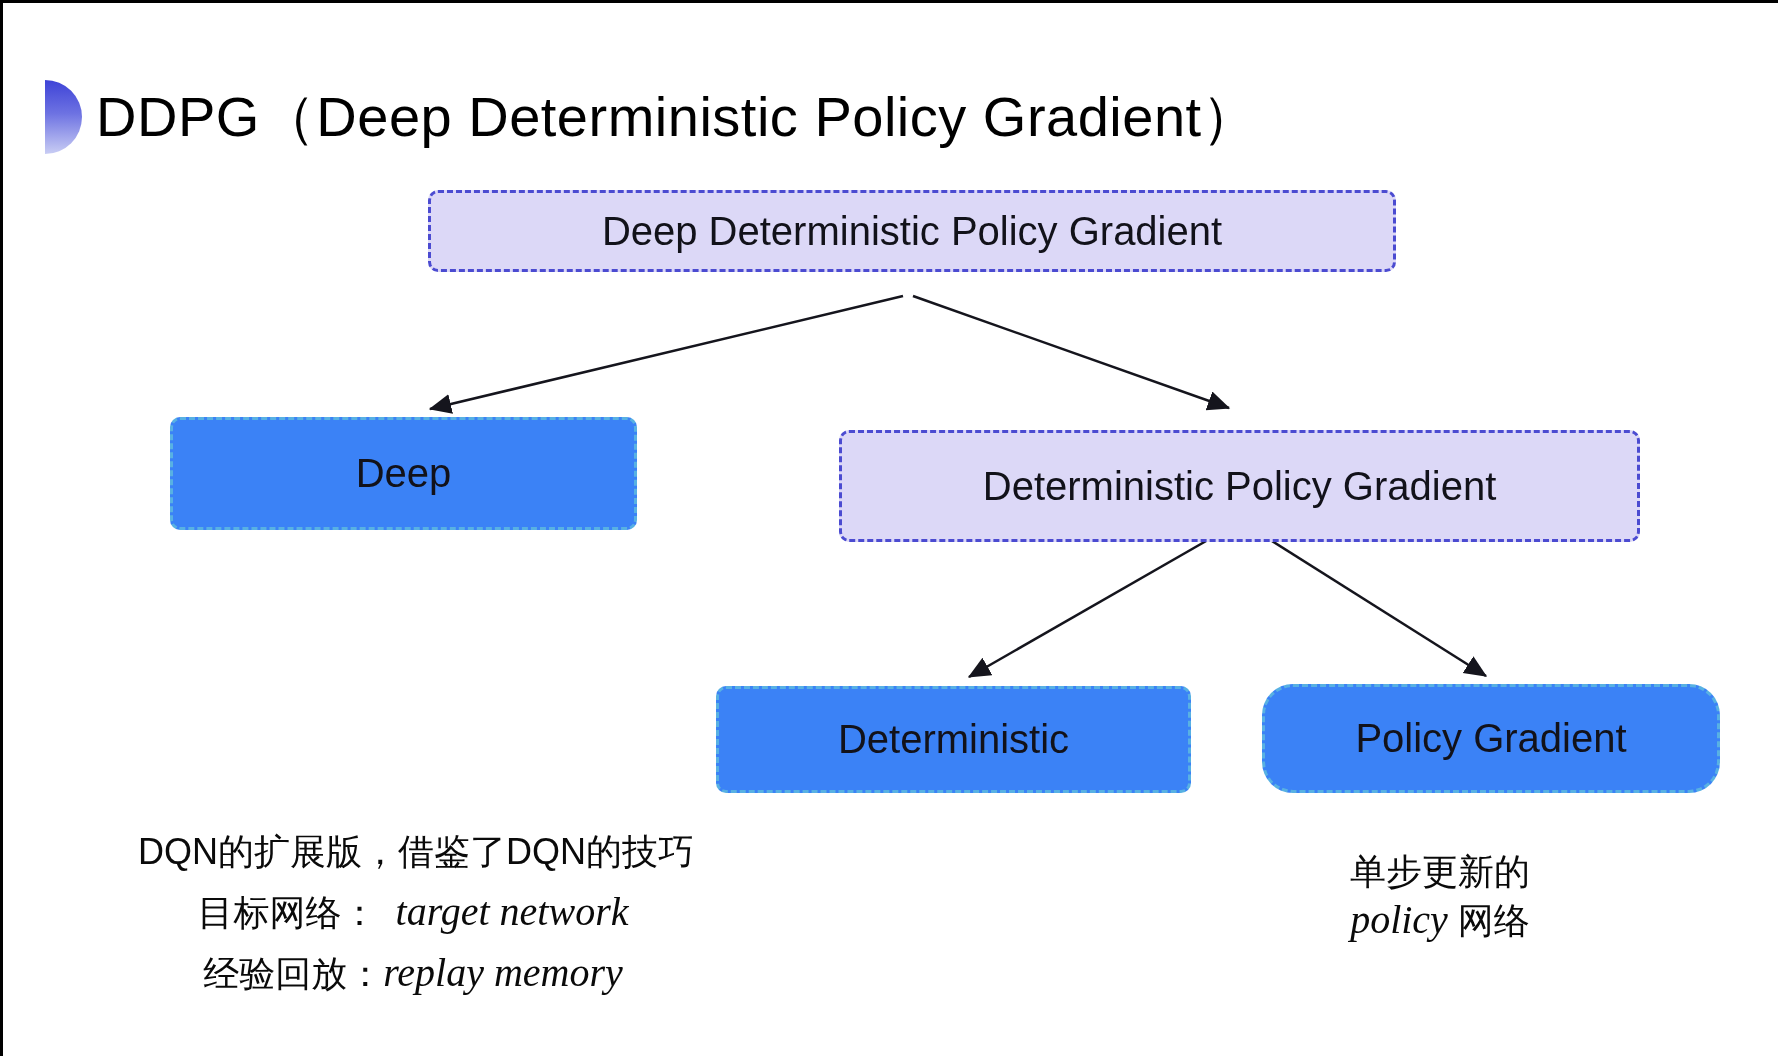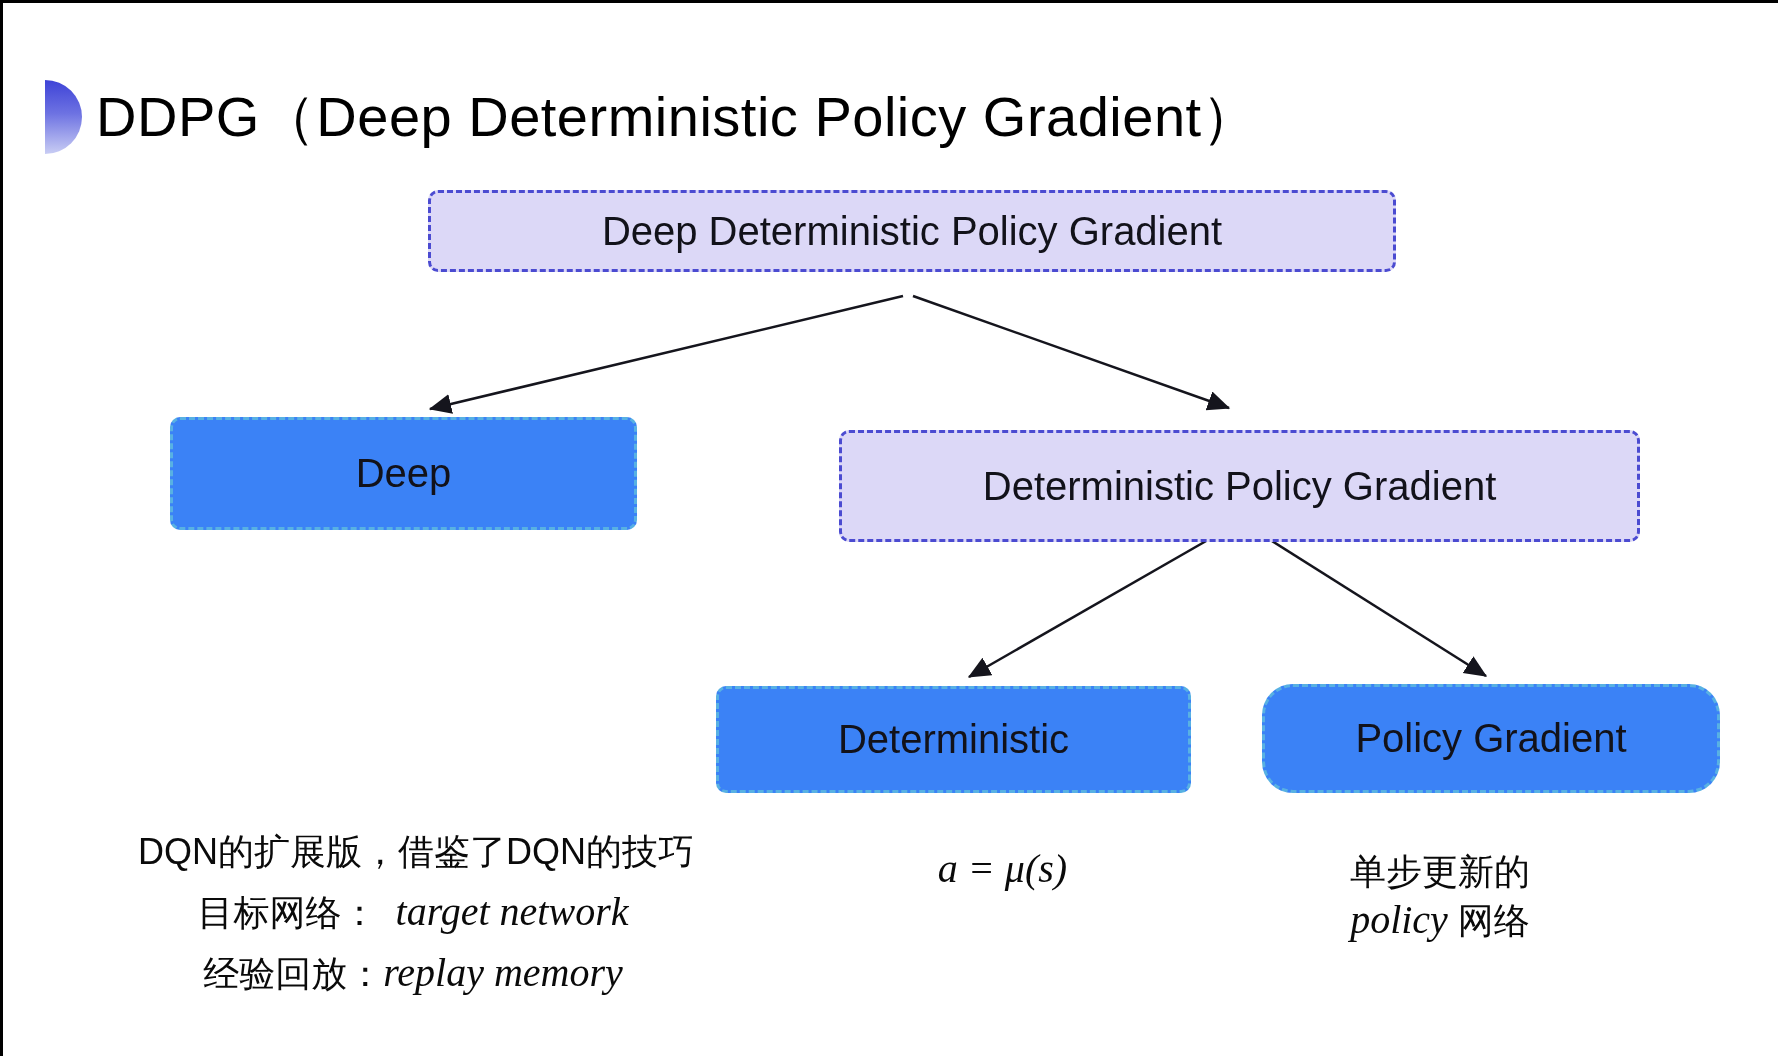--- a/index.html
+++ b/index.html
@@ -112,23 +112,20 @@
   </div>
   <div>
     <span>目标网络：</span><span class="gap-after-colon"></span><span class="math">target network</span>
   </div>
   <div>
     <span>经验回放：</span><span class="math">replay memory</span>
   </div>
 </div>
 
 <div class="note note-det">
-  <div>
-    <span class="math">a = μ(s)</span>
-  </div>
 </div>
 
 <div class="note note-pg">
   <div>
     <span>单步更新的</span>
   </div>
   <div>
     <span class="math">policy</span><span> 网络</span>
   </div>
 </div>

